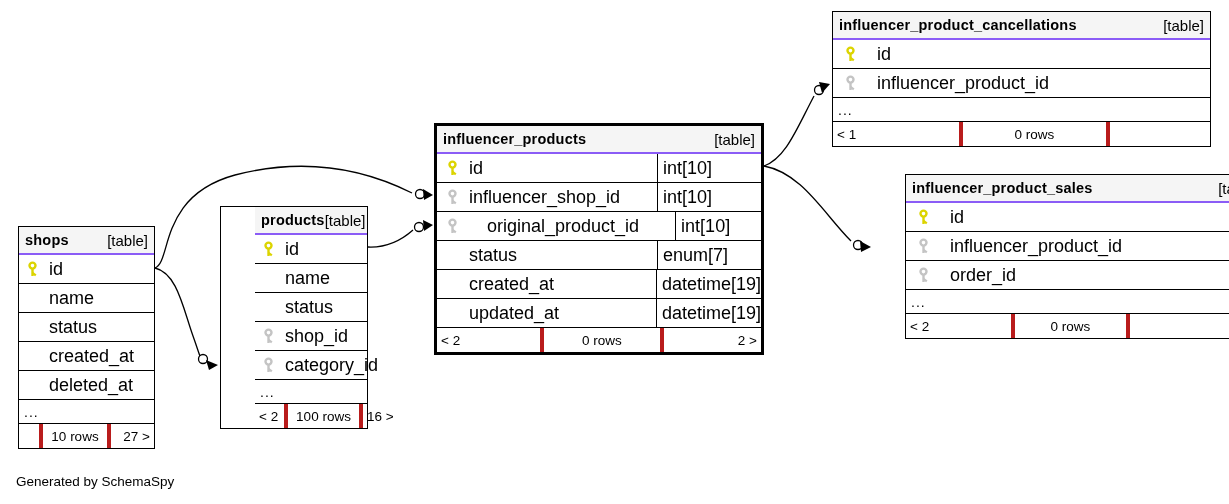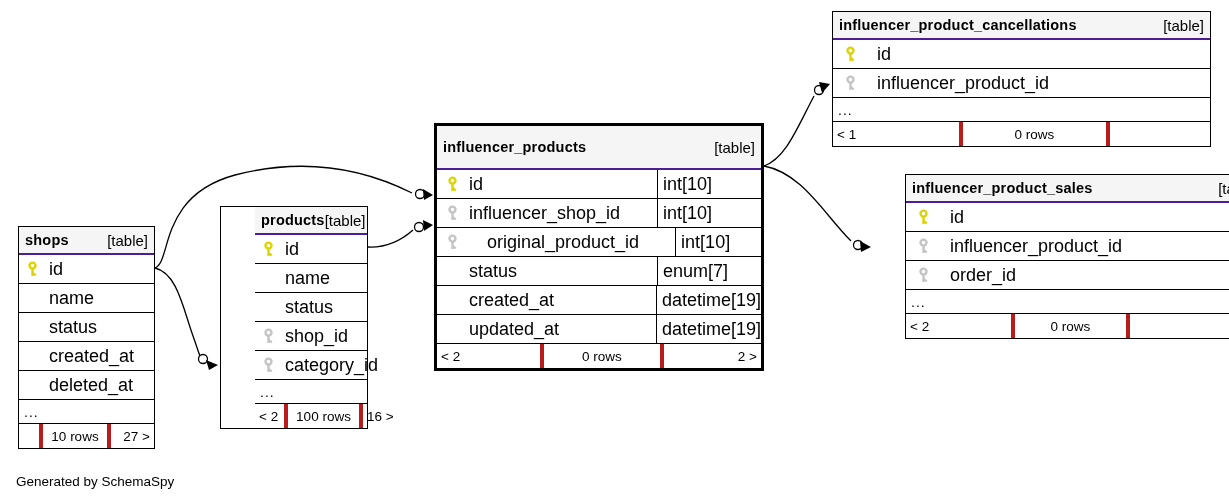--- a/index.html
+++ b/index.html
@@ -7,23 +7,23 @@
     position:relative;width:1229px;height:504px;background:#ffffff;overflow:hidden;
     font-family:"Liberation Sans","DejaVu Sans",sans-serif;color:#000;
   }
   #edges{position:absolute;left:0;top:0;width:1229px;height:504px;pointer-events:none;z-index:5;}
   .tbl{
     position:absolute;box-sizing:border-box;border:1px solid #000;background:#fff;z-index:2;
   }
   .tbl.main{border-width:3px;}
   .hdr{
     box-sizing:border-box;height:28px;display:flex;justify-content:space-between;align-items:center;
-    padding:0 6px;border-bottom:2px solid #4c1d95;background:#f5f5f5;
-  }
-  .tbl.main .hdr{height:44px;}
+    padding:0 6px;border-bottom:2px solid #8b5cf6;background:#f5f5f5;
+  }
+  .tbl.main .hdr{height:28px;}
   .hnm{font-weight:bold;font-size:14.5px;letter-spacing:0.2px;}
   .hbd{font-size:15px;font-weight:normal;}
   .row{
     box-sizing:border-box;height:29px;display:flex;align-items:center;border-bottom:1px solid #000;
     font-size:18px;
   }
   .row:last-of-type{border-bottom:none;}
   .ico{flex:0 0 auto;display:inline-flex;align-items:center;justify-content:center;width:14px;}
   .fname{white-space:nowrap;}
   .ftype{

